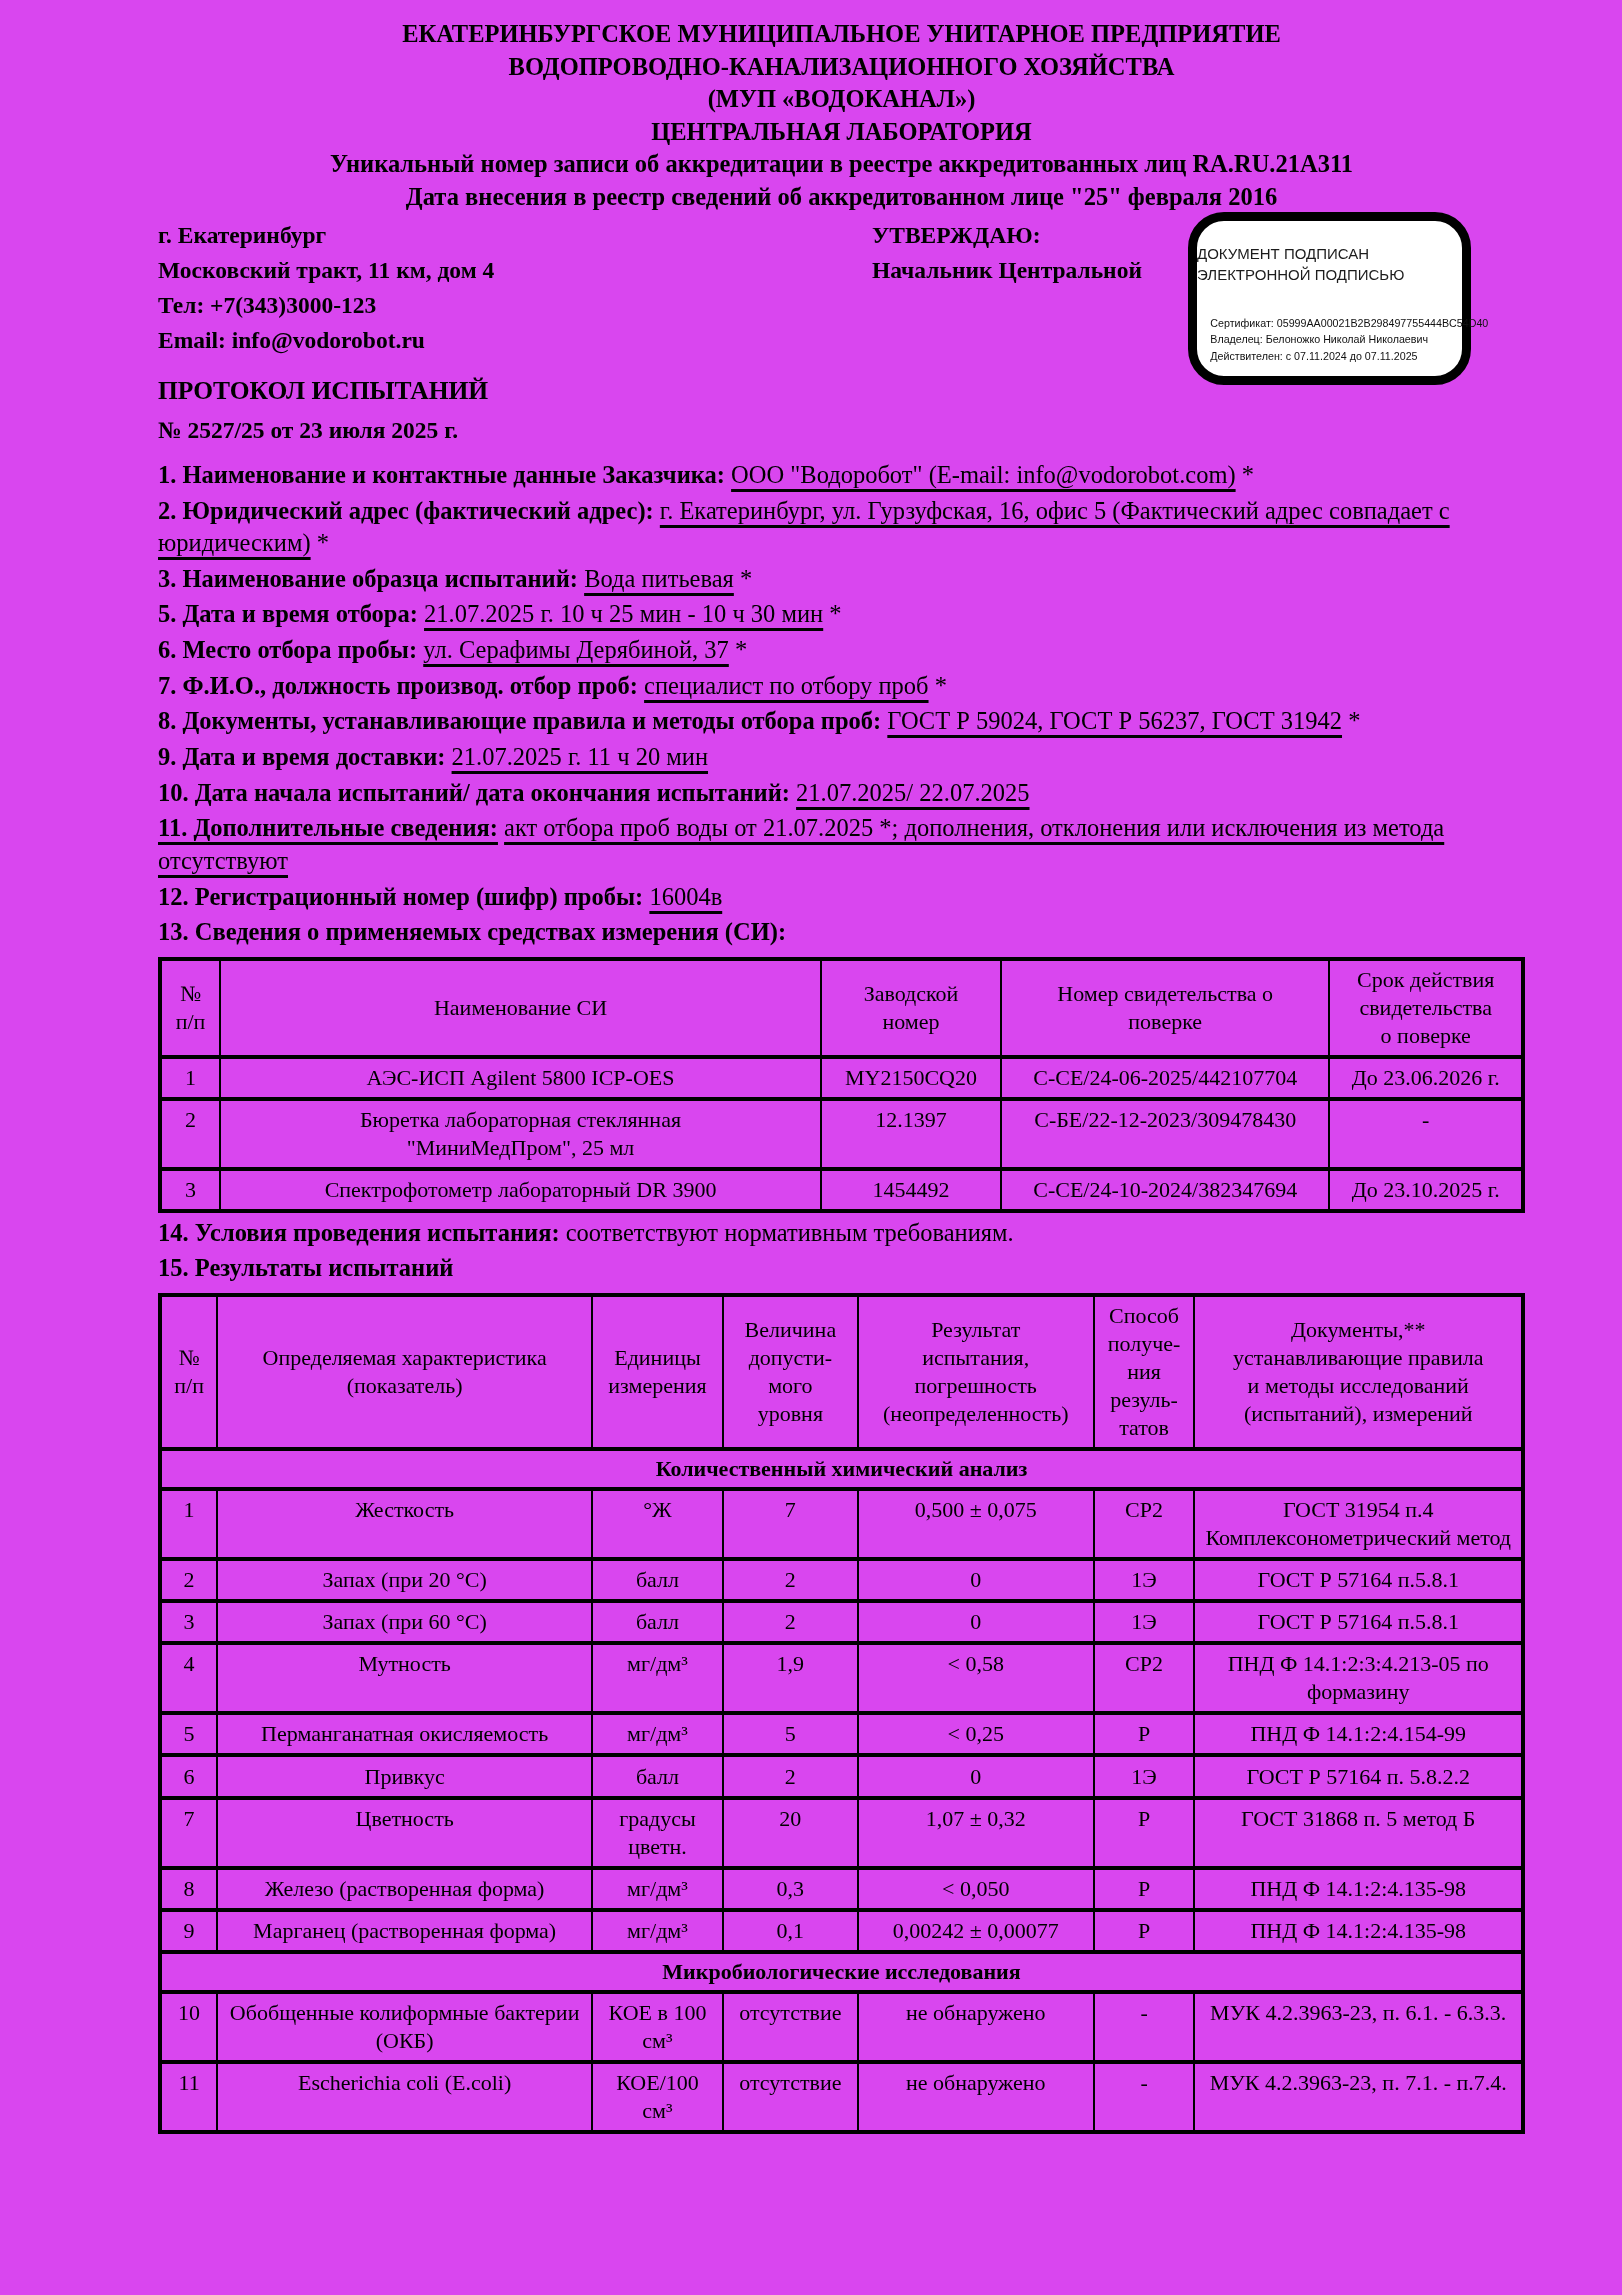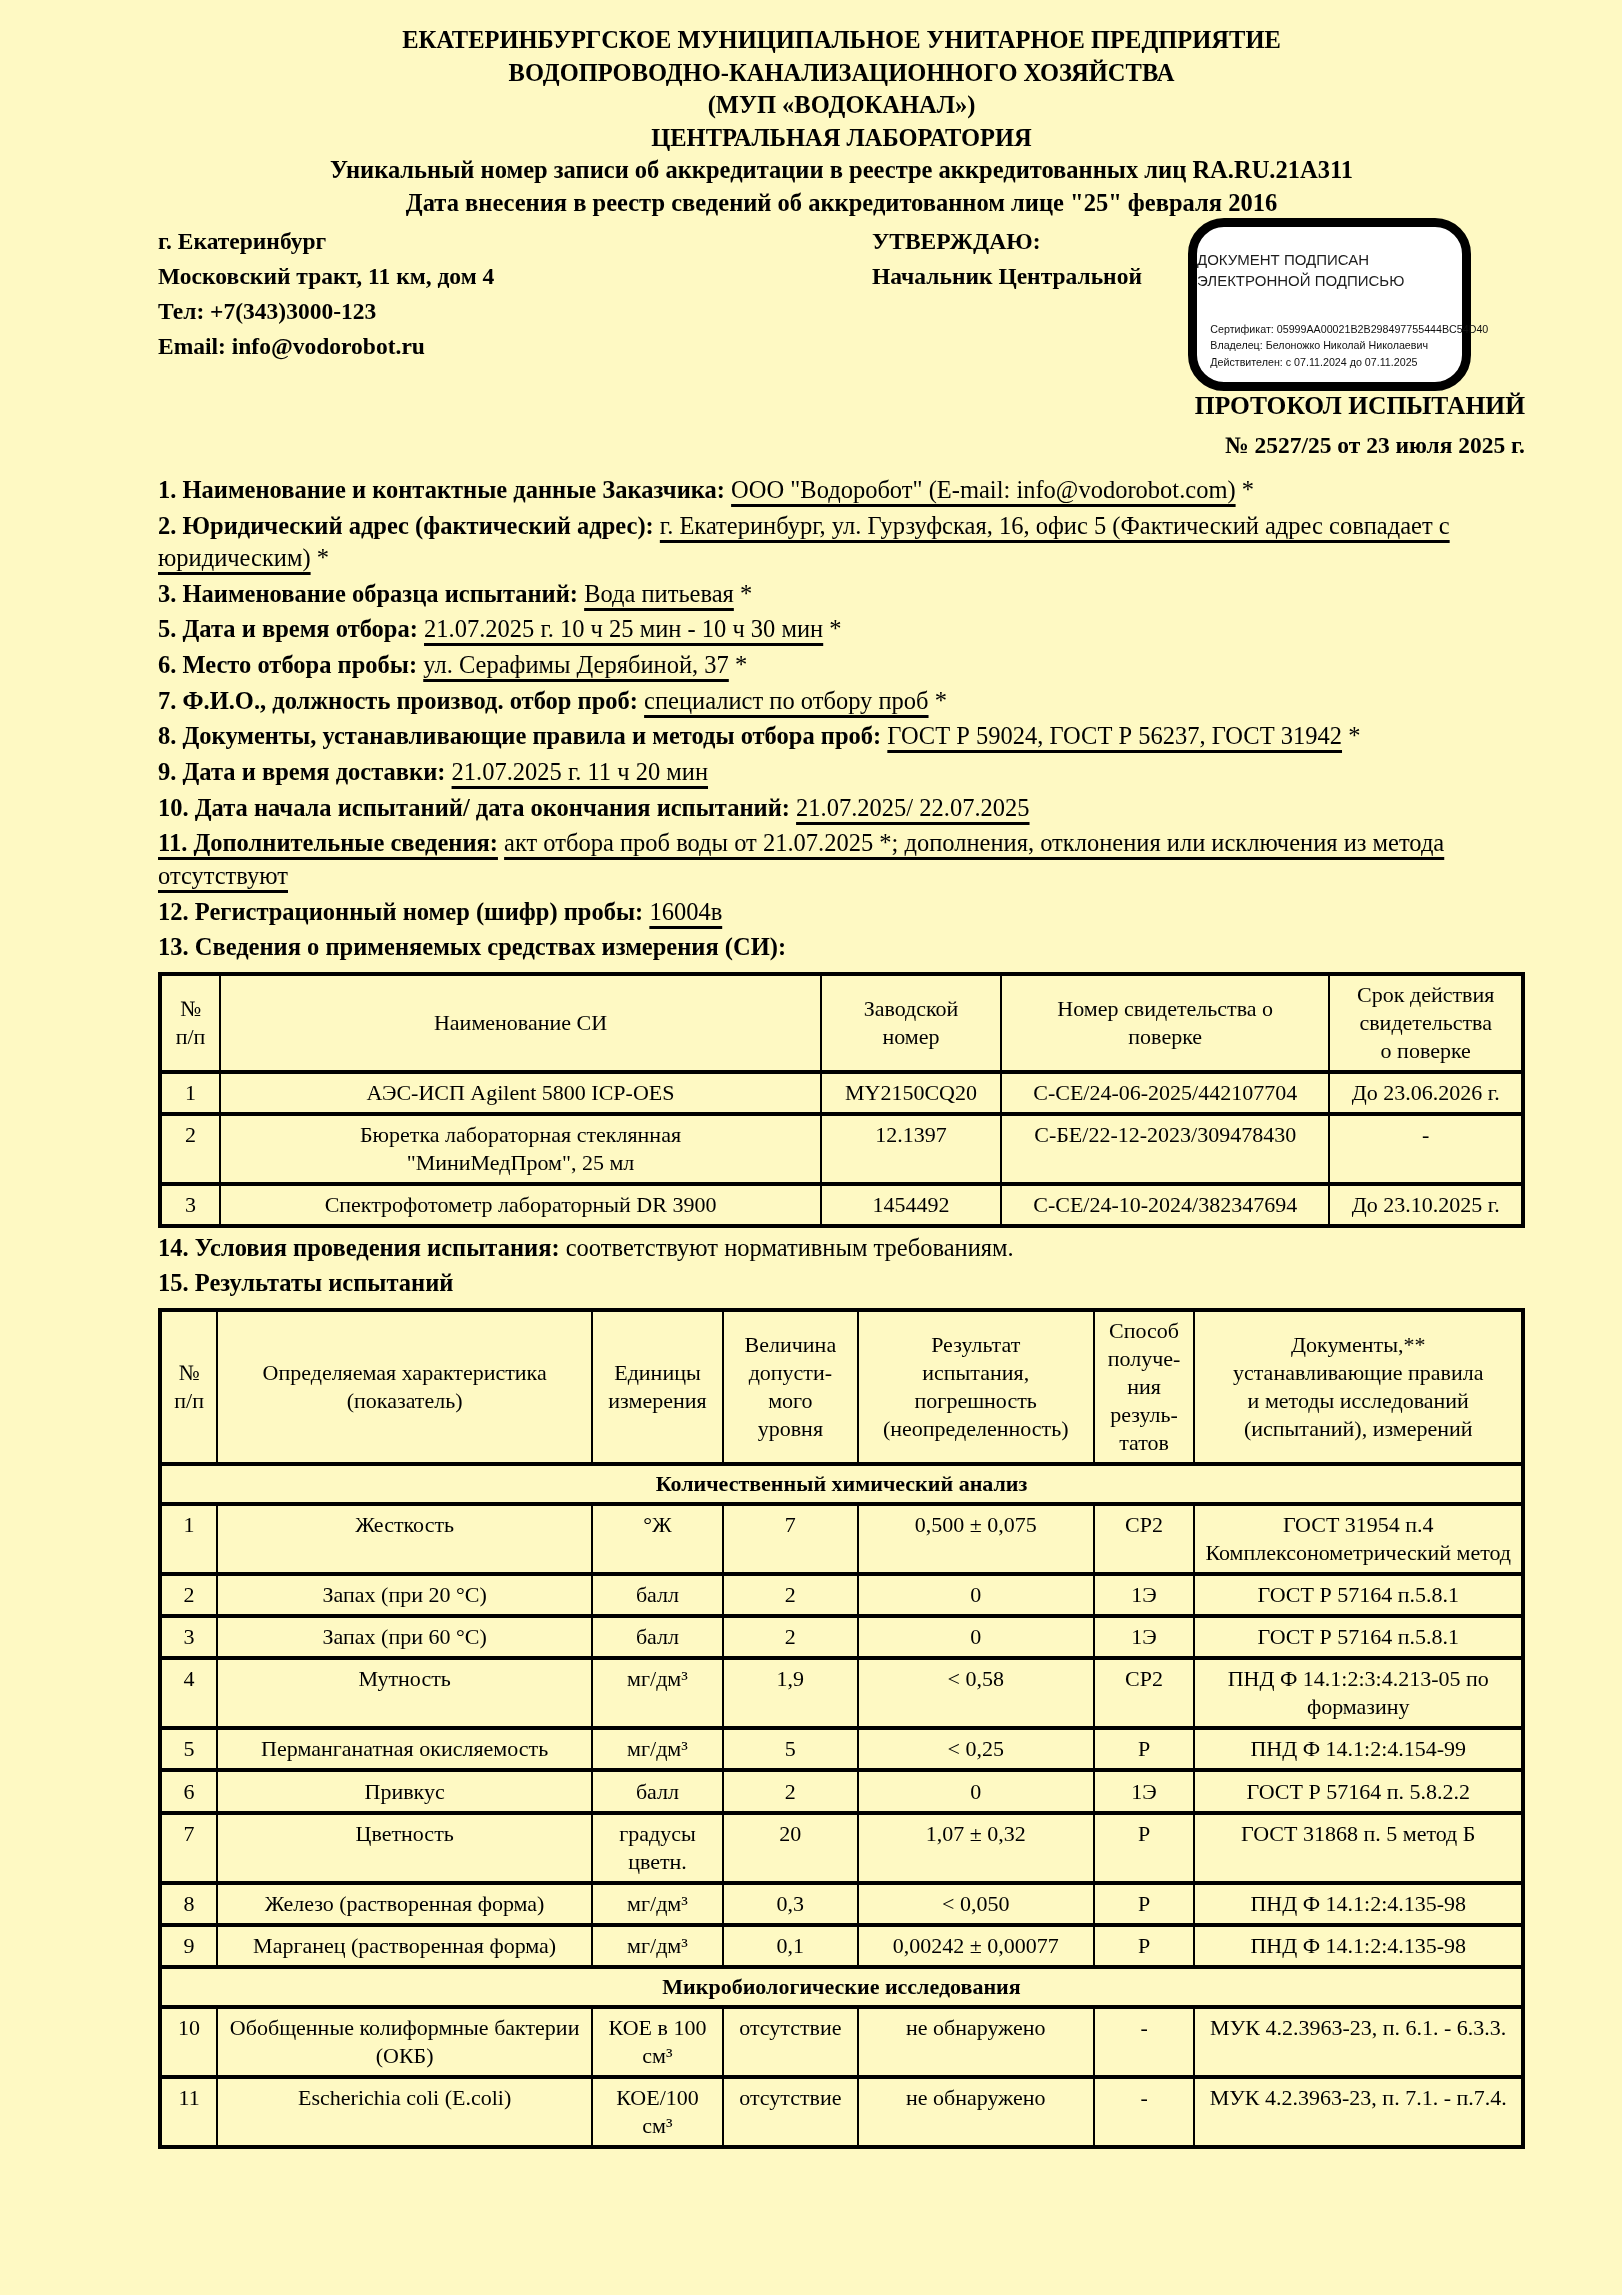--- a/index.html
+++ b/index.html
@@ -1,44 +1,44 @@
 <!DOCTYPE html>
 <html style="font-size:8.2px"><head>
 <meta charset="utf-8">
 <style>
   html,body { margin:0; padding:0; background:#ffffff; }
   .page {
     position:relative;
     width:1623px; height:2295px;
     box-sizing:border-box;
-    background:#fef9c3;
+    background:#d946ef;
     color:#000;
     font-family:"Liberation Serif","DejaVu Serif",serif;
     font-size:24.5px;
-    padding:24px 98px 0 158px;
+    padding:18px 98px 0 158px;
     overflow:hidden;
   }
   
   .org-header { text-align:center; font-weight:bold; font-size:24.5px; line-height:1.29; }
   .org-header > div { margin-bottom:1px; }
   
   .top-row { position:relative; height:147px; margin-top:5.1px; }
   .contacts { font-weight:bold; font-size:23.5px; line-height:1.5; }
   .approval { position:absolute; left:714px; top:0; font-weight:bold; font-size:23.5px; line-height:1.5; }
   .stamp {
     position:absolute; right:54px; top:-6.1px;
     width:265px; height:155px;
     border:9.2px solid #000; border-radius:36px;
     background:#fff;
     font-family:"Liberation Sans","DejaVu Sans",sans-serif;
   }
   .stamp-title { margin-top:22.4px; text-align:left; font-size:15px; line-height:1.4; color:#1c1c1c; }
   .stamp-certs { position:absolute; left:13.3px; right:2px; bottom:11.2px; font-size:10.7px; line-height:1.55; color:#111; white-space:nowrap; }
   
-  .protocol-title { text-align:right; font-weight:bold; margin-top:18px; }
+  .protocol-title { text-align:left; font-weight:bold; margin-top:9px; }
   .pt1 { font-size:25.5px; line-height:1.3; }
   .pt2 { font-size:23.5px; margin-top:8.2px; text-decoration-thickness:3.1px; text-underline-offset:6.6px; line-height:1.3; }
   
   .items { margin-top:13.3px; }
   .item { margin:3.1px 0; line-height:1.33; font-size:24.5px; }
   .item .lbl { font-weight:bold; }
   .item .val { text-decoration:underline; text-decoration-thickness:2.5px; text-underline-offset:6.1px; }
   .item.ul-label .lbl { text-decoration:underline; text-decoration-thickness:2.5px; text-underline-offset:6.1px; }
   .item .star { text-decoration:none; }
   

